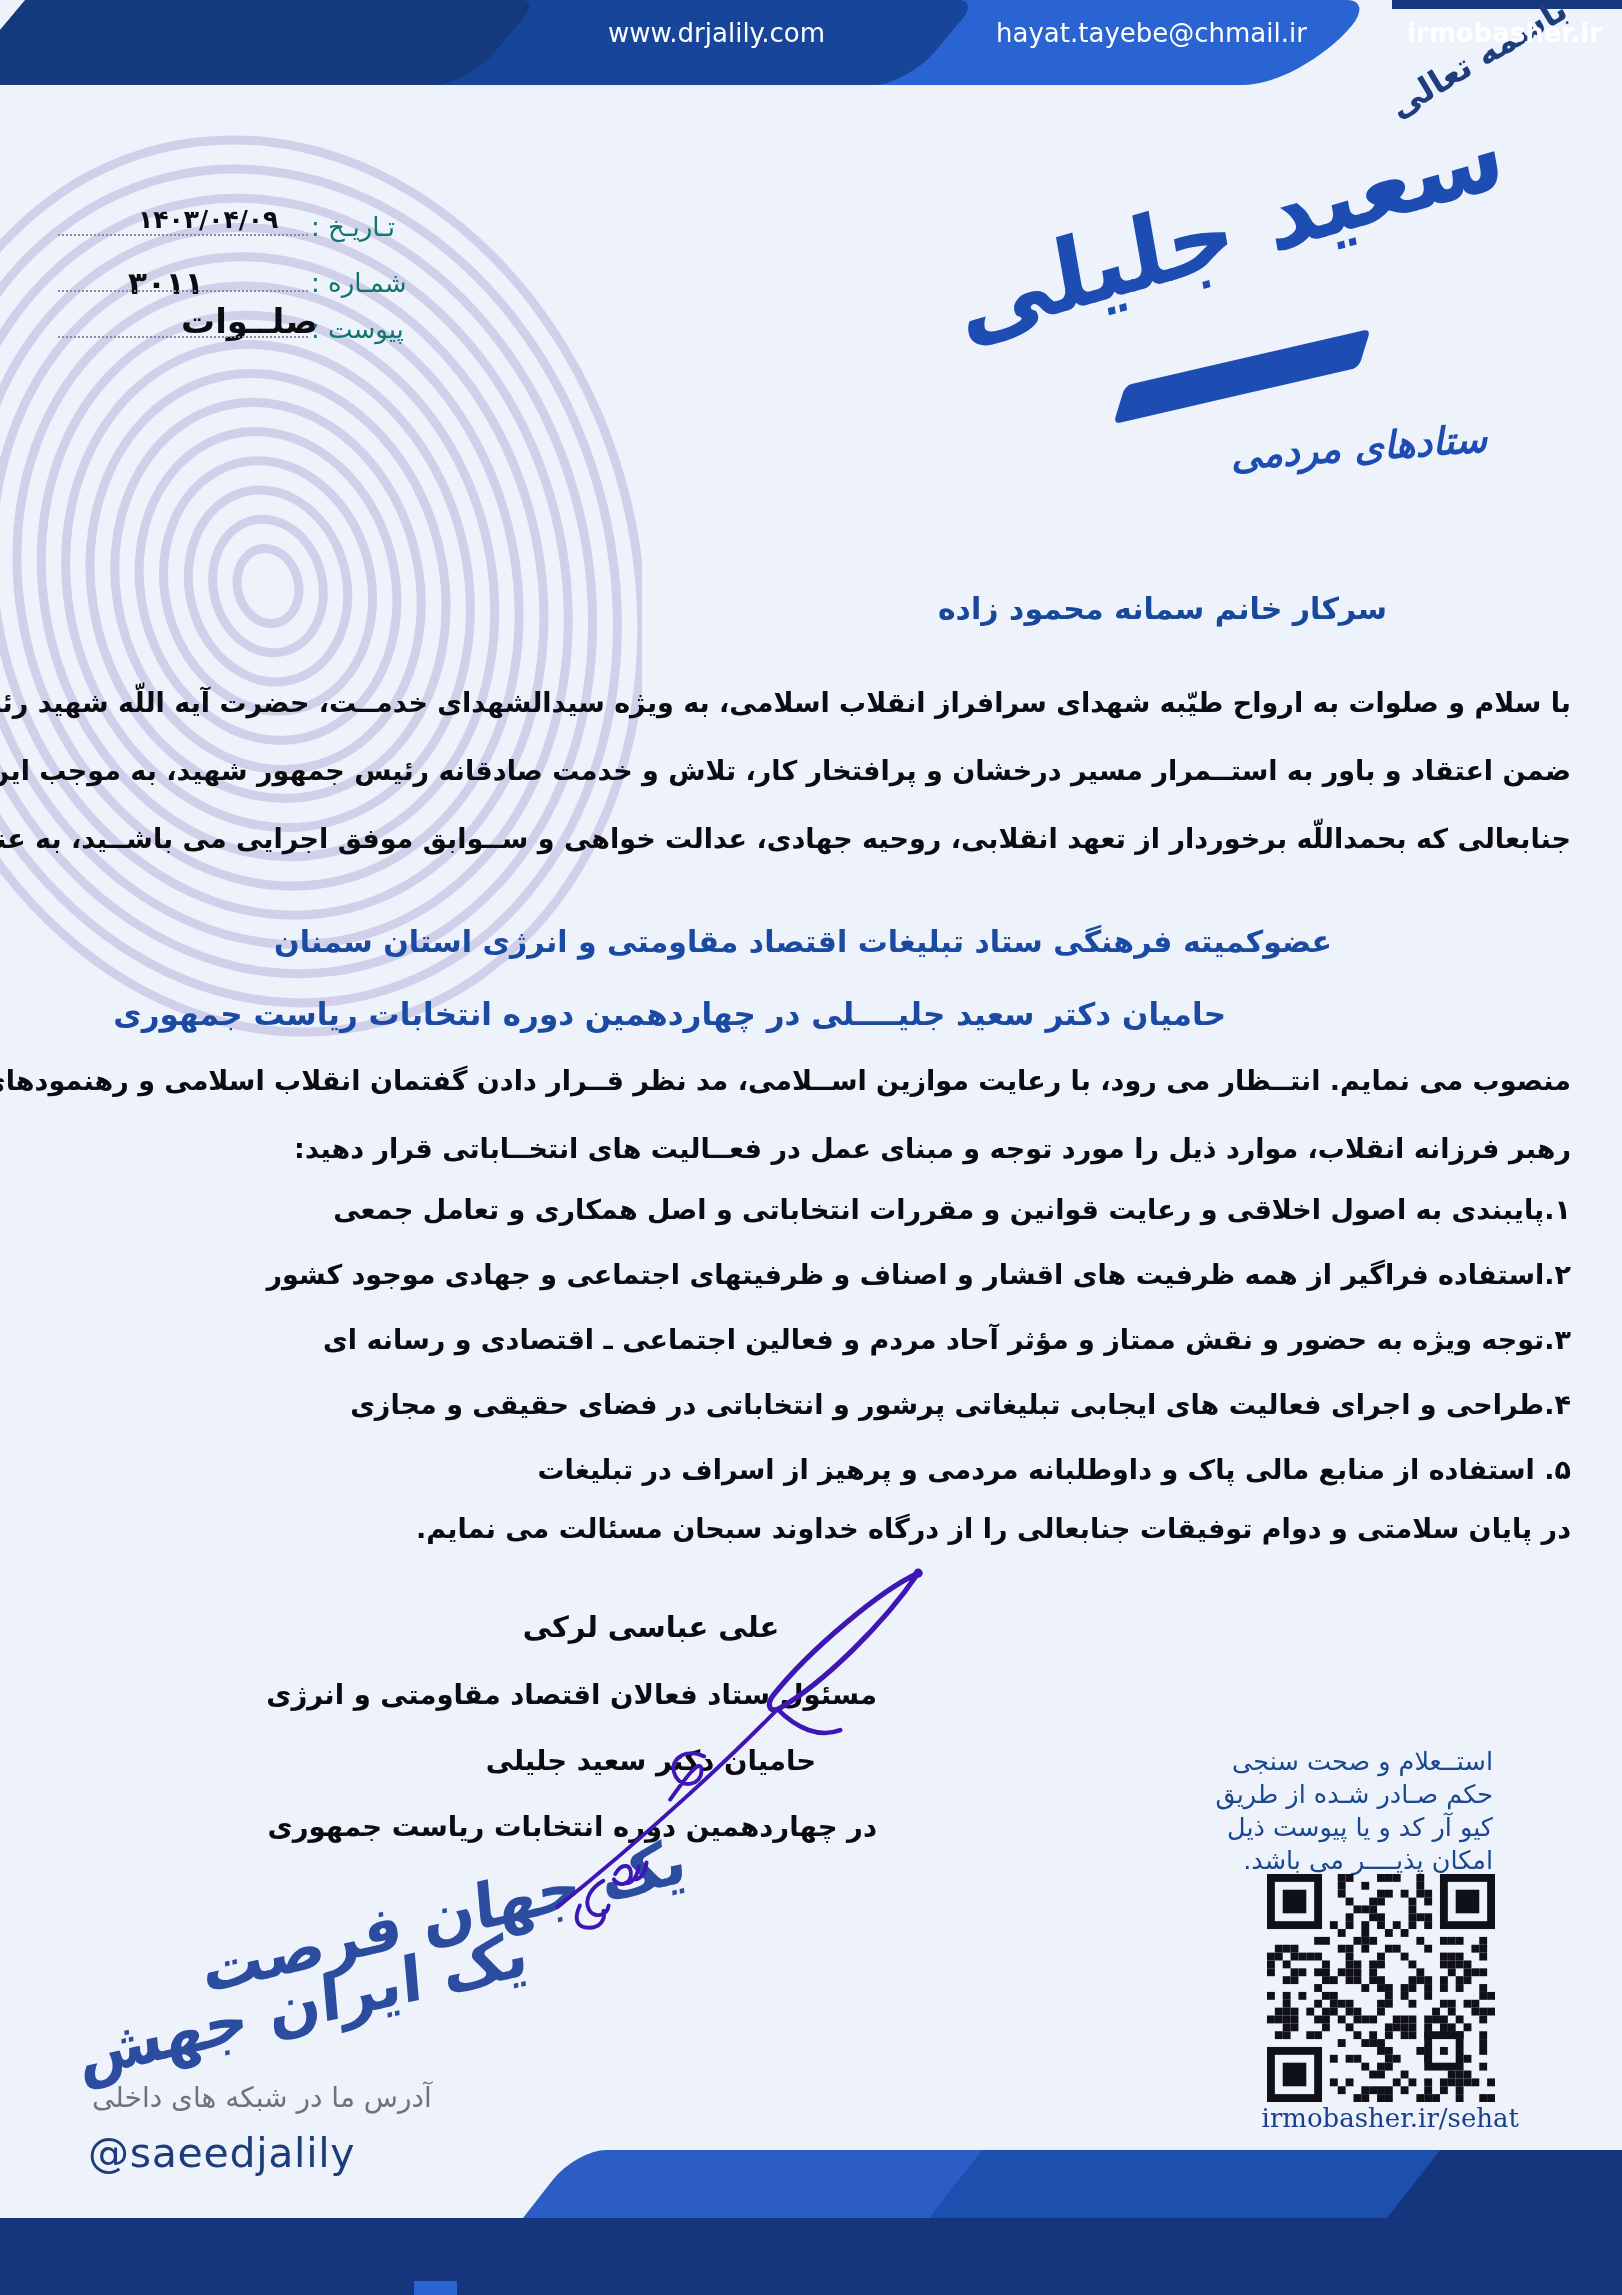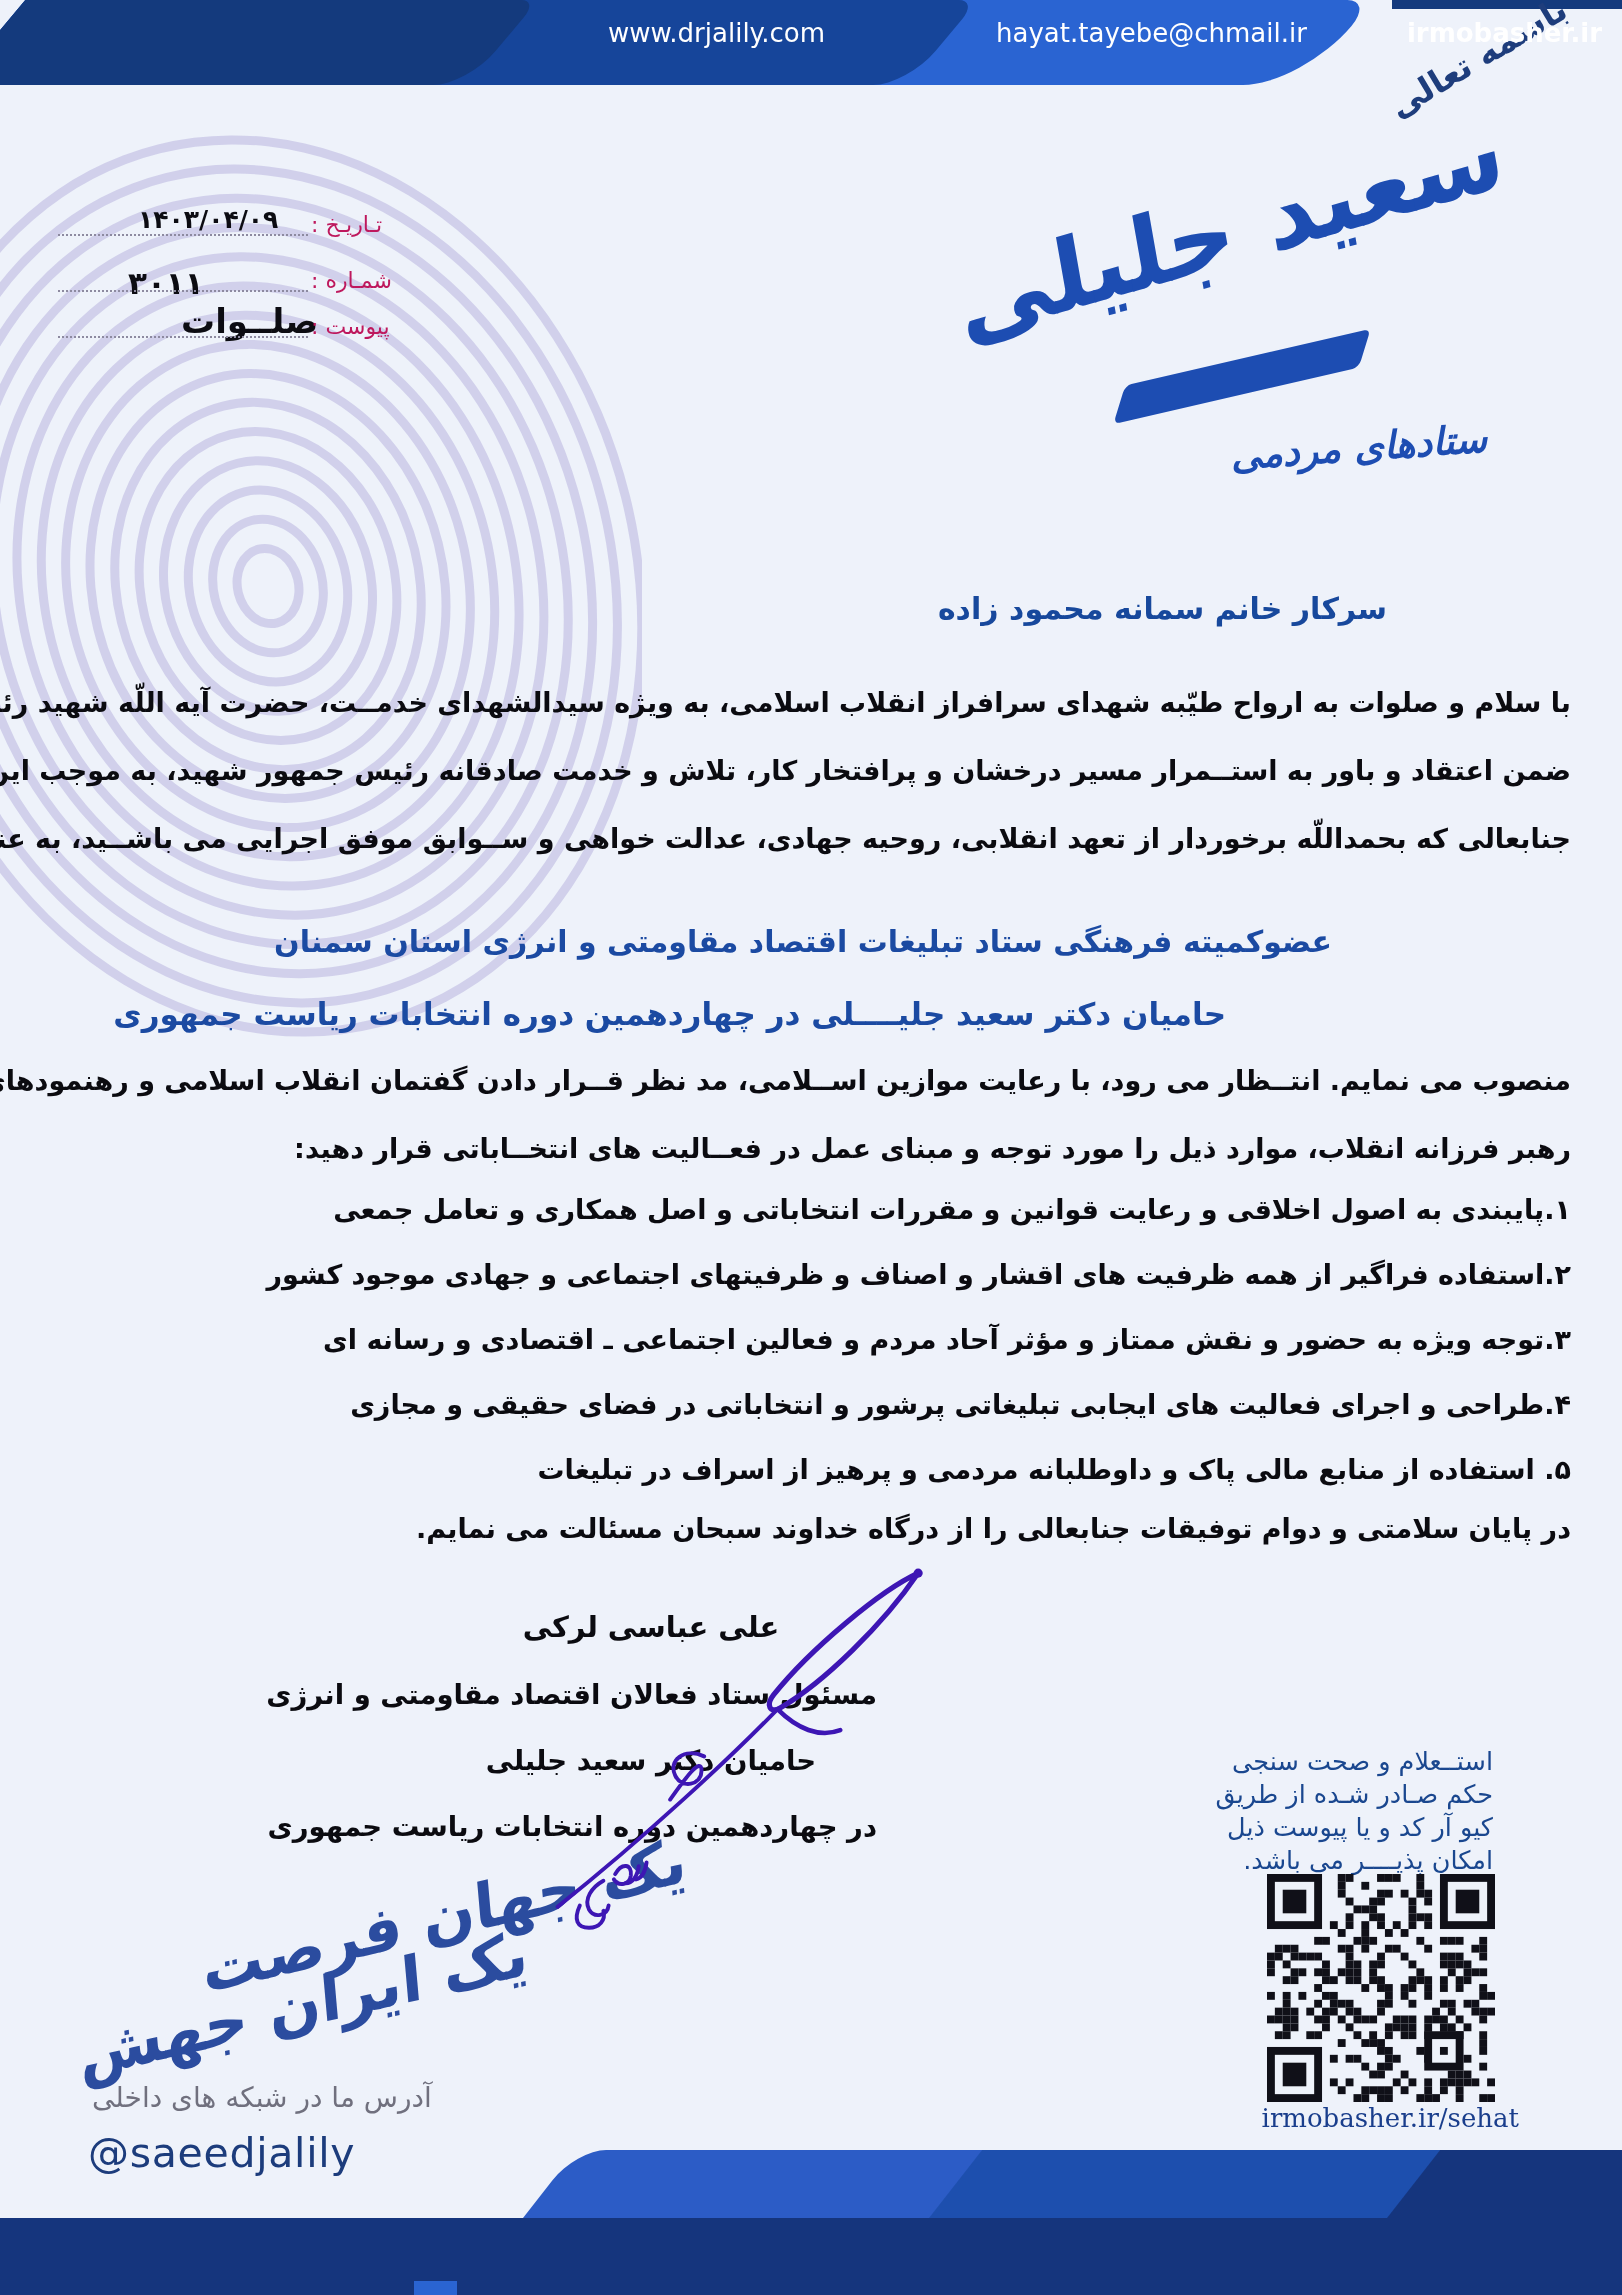--- a/index.html
+++ b/index.html
@@ -20,21 +20,21 @@
   .fp{position:absolute;left:-137px;top:76px;width:779px;height:962px;overflow:hidden;z-index:1}
   .fp-r{position:absolute;left:52%;top:53%;width:0;height:0;transform:rotate(-14deg)}
   .ring{position:absolute;left:0;top:0;transform:translate(-50%,-50%);
         border:9.2px solid rgba(166,158,212,.40);border-radius:50%}
 
   
   .meta{position:absolute;left:58px;top:208px;width:314px;z-index:6}
   .meta-row{position:absolute;left:0;width:314px;height:47px}
   .meta-row.r1{top:0}.meta-row.r2{top:56px}.meta-row.r3{top:102px}
   .dots{position:absolute;left:0;top:26px;width:250px;border-bottom:2.6px dotted #8d8aa0}
-  .meta-label{position:absolute;left:253px;top:3.9px;font-size:22px;color:#be185d;direction:rtl;white-space:nowrap}
+  .meta-label{position:absolute;left:253px;top:3.9px;font-size:26px;color:#0f766e;direction:rtl;white-space:nowrap}
   .meta-value{position:absolute;font-weight:bold;color:#0c0c12;direction:rtl;white-space:nowrap}
   .r1 .meta-value{left:80px;top:-2.6px;font-size:25px}
   .r2 .meta-value{left:70px;top:1.3px;font-size:31px}
   .r3 .meta-value{left:123px;top:-9.2px;font-size:34px}
 
   
   .bismillah{position:absolute;top:38px;right:37px;width:216px;text-align:center;font-size:33px;
              font-weight:bold;color:#1e3d7c;transform:rotate(-31deg);direction:rtl;z-index:6}
   .logo-main{position:absolute;top:171px;right:111px;width:497px;text-align:center;line-height:1;
              font-size:97px;font-weight:bold;color:var(--logo-blue,#1d4db2);

